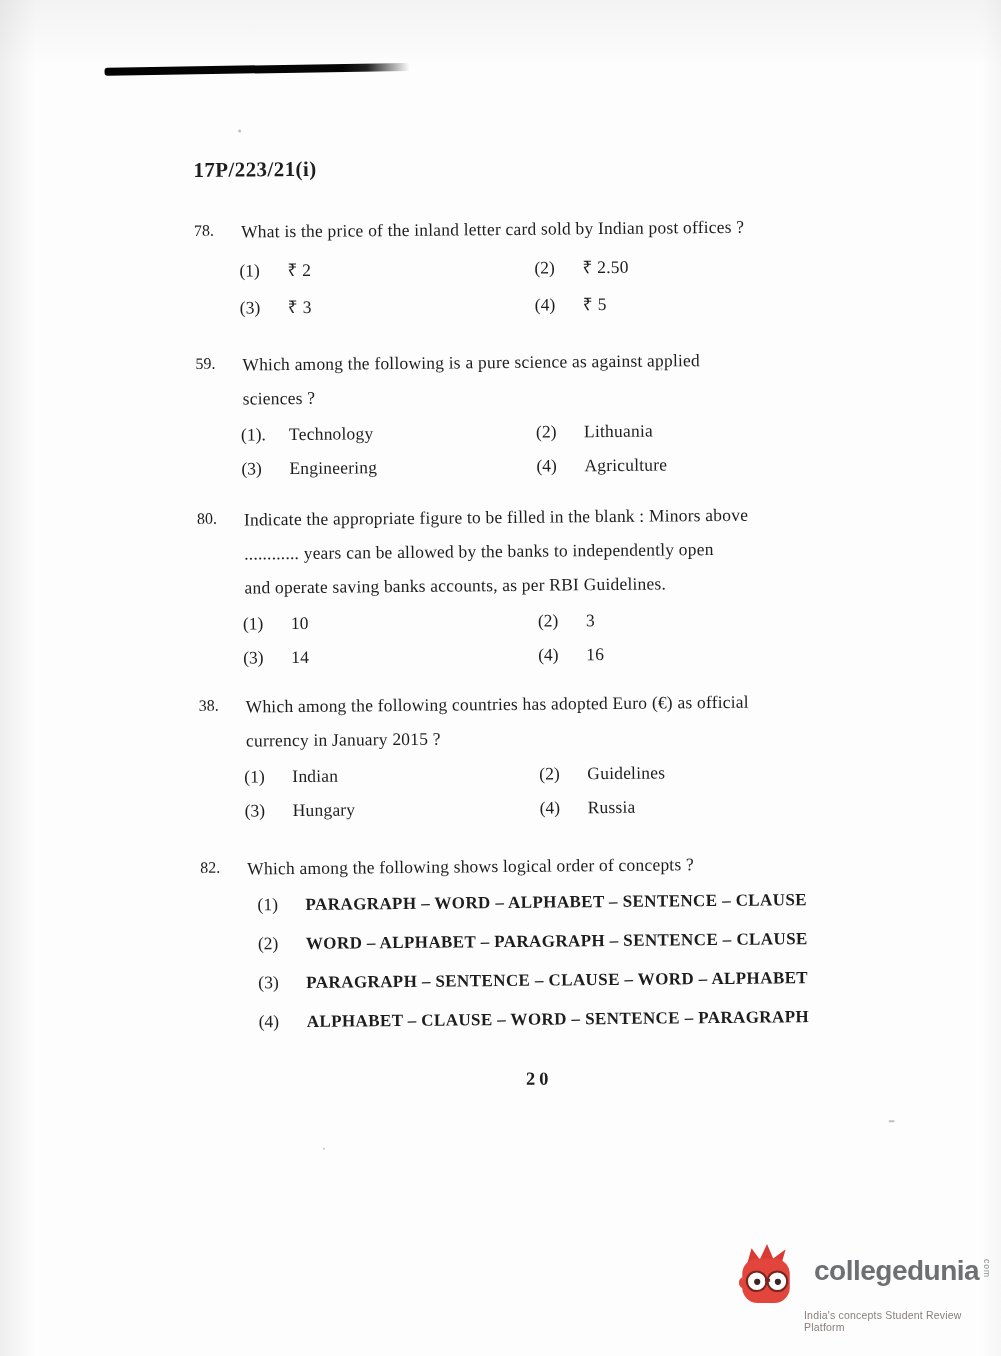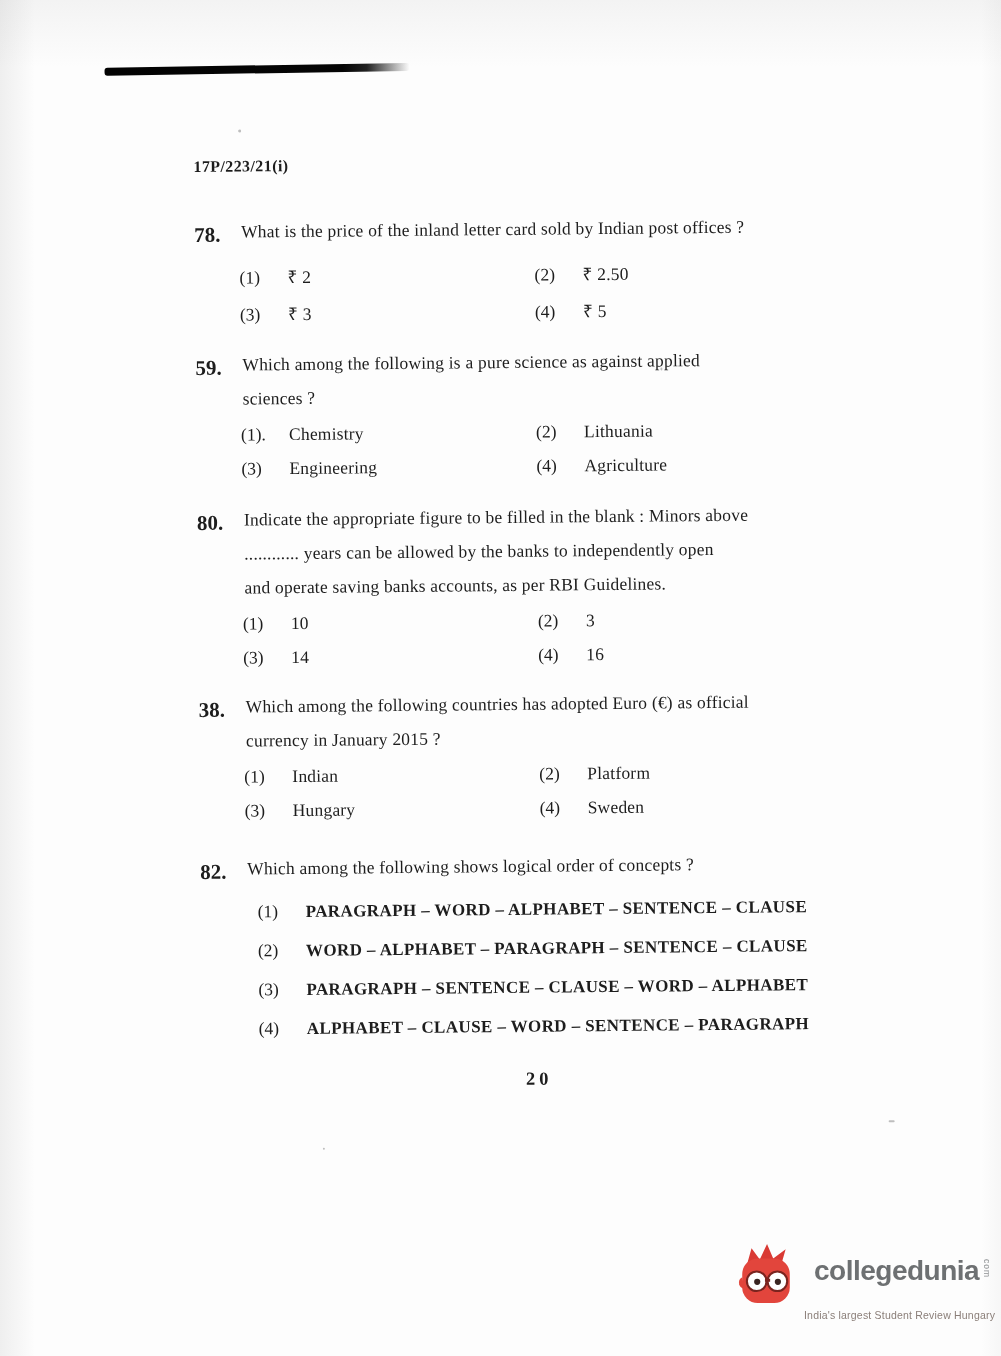--- a/index.html
+++ b/index.html
@@ -25,25 +25,25 @@
     transform-origin:190px 640px;
   }
   .scan-bar{
     position:absolute; left:110px; top:66px;
     width:305px; height:8px; border-radius:3px;
     background:linear-gradient(to right, #030303 0%, #050505 78%, rgba(10,10,10,0.9) 86%, rgba(10,10,10,0) 100%);
     transform:rotate(-0.35deg);
   }
   .header-code{
     position:absolute; left:198px; top:158px;
-    font-size:16px; font-weight:bold; letter-spacing:0.4px;
+    font-size:21px; font-weight:bold; letter-spacing:0.4px;
   }
   .question{ position:absolute; left:198px; width:652px; }
   .q-head{ display:flex; align-items:flex-start; }
-  .q-num{ font-weight:bold; flex:0 0 47px; font-size:21px; line-height:1.95; }
+  .q-num{ font-weight:normal; flex:0 0 47px; font-size:16px; line-height:1.95; }
   .q-text{
     font-size:17.5px; line-height:1.95; letter-spacing:0.2px;
     white-space:pre-line;
   }
   .options{
     margin:9px 0 0 45px;
     display:grid;
     grid-template-columns:295px 1fr;
     row-gap:13px;
     font-size:17.5px;
@@ -119,21 +119,21 @@
 
     <div class="question" style="top:348px">
       <div class="q-head">
         <span class="q-num">59.</span>
         <span class="q-text">Which among the following is a pure science as against applied
 sciences ?</span>
       </div>
       <div class="options">
         <div class="opt">
           <span class="opt-num">(1).</span>
-          <span class="opt-label">Chemistry</span>
+          <span class="opt-label">Technology</span>
         </div>
         <div class="opt">
           <span class="opt-num">(2)</span>
           <span class="opt-label">Lithuania</span>
         </div>
         <div class="opt">
           <span class="opt-num">(3)</span>
           <span class="opt-label">Engineering</span>
         </div>
         <div class="opt">
@@ -176,29 +176,29 @@
         <span class="q-text">Which among the following countries has adopted Euro (€) as official
 currency in January 2015 ?</span>
       </div>
       <div class="options">
         <div class="opt">
           <span class="opt-num">(1)</span>
           <span class="opt-label">Indian</span>
         </div>
         <div class="opt">
           <span class="opt-num">(2)</span>
-          <span class="opt-label">Platform</span>
+          <span class="opt-label">Guidelines</span>
         </div>
         <div class="opt">
           <span class="opt-num">(3)</span>
           <span class="opt-label">Hungary</span>
         </div>
         <div class="opt">
           <span class="opt-num">(4)</span>
-          <span class="opt-label">Sweden</span>
+          <span class="opt-label">Russia</span>
         </div>
       </div>
     </div>
 
     <div class="question" style="top:852px">
       <div class="q-head">
         <span class="q-num">82.</span>
         <span class="q-text">Which among the following shows logical order of concepts ?</span>
       </div>
       <div class="options stacked">
@@ -242,16 +242,16 @@
           <rect x="26" y="35.5" width="5" height="3" fill="#7a241f"></rect>
           <circle cx="18.5" cy="38.5" r="3" fill="#3a2522"></circle>
           <circle cx="38.5" cy="38.5" r="3" fill="#3a2522"></circle>
         </svg>
       </span>
       <div class="brand-name">
         <span>collegedunia</span>
         <span class="brand-tld">com</span>
       </div>
     </div>
-    <div class="brand-tagline">India's largest Student Review Hungary</div>
+    <div class="brand-tagline">India's concepts Student Review Platform</div>
   </div>
 
 </div>
 
 </body></html>

